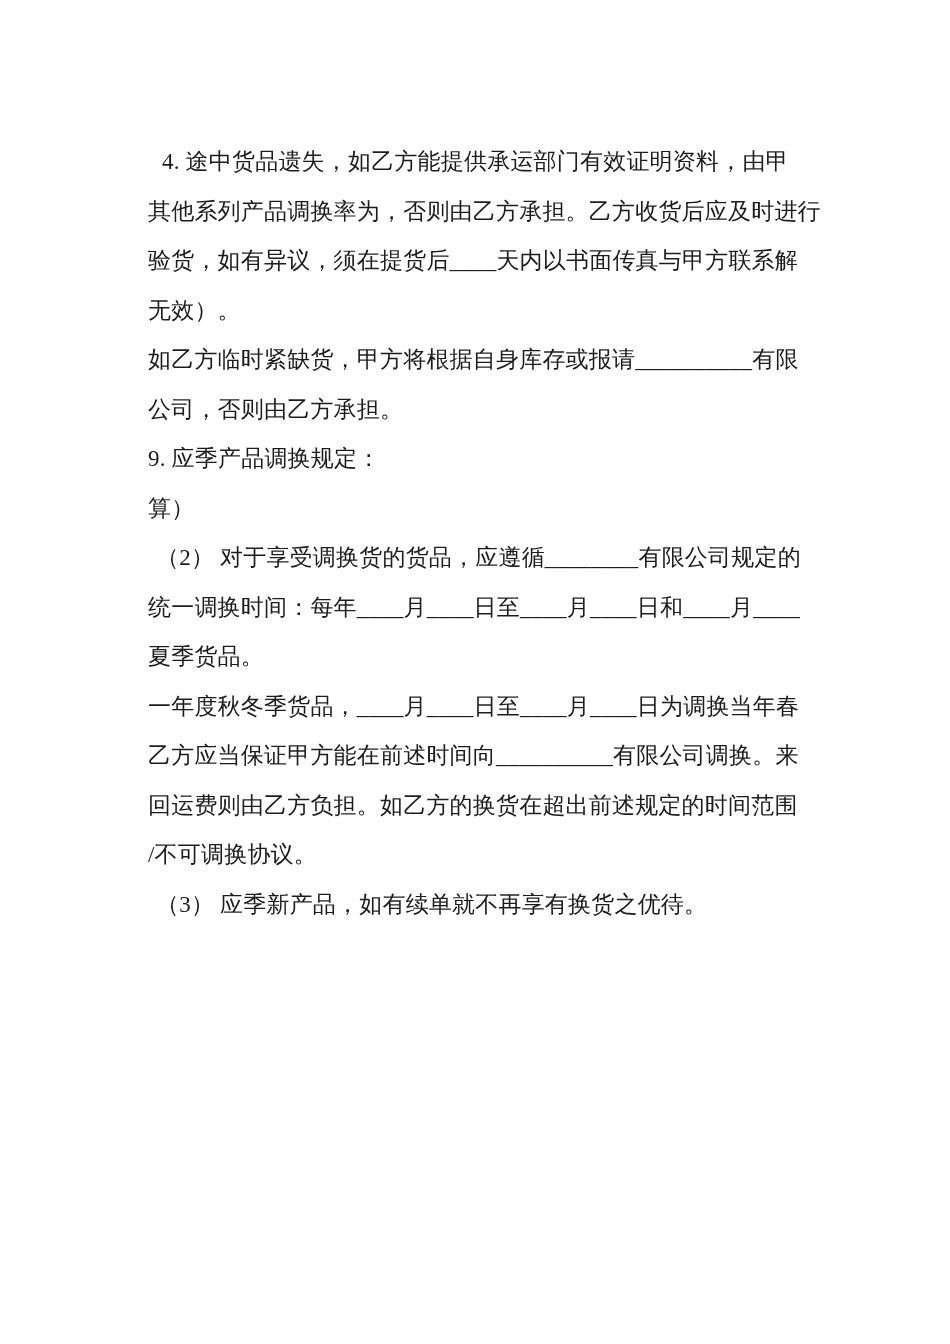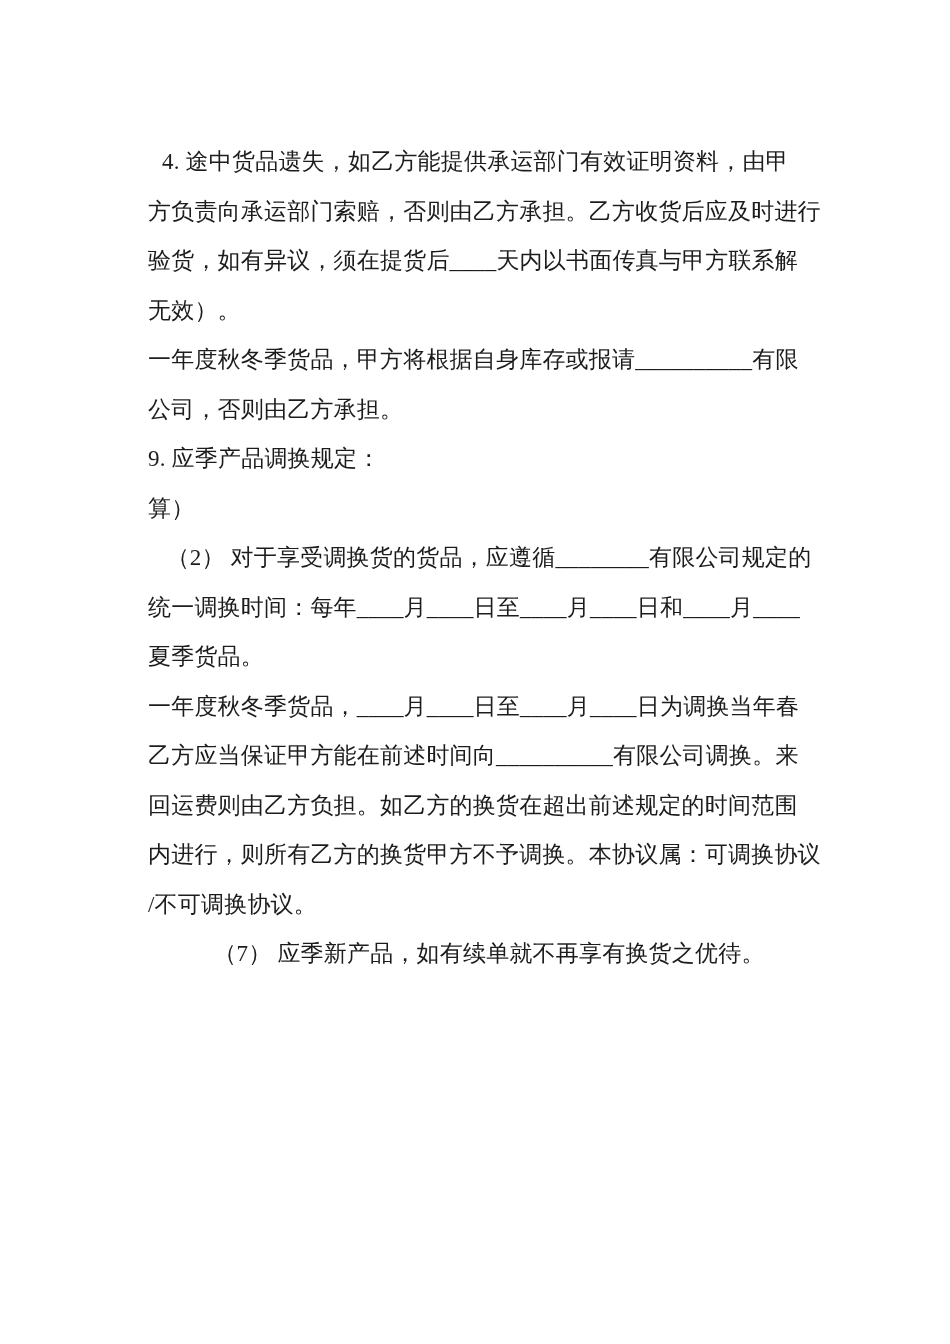--- a/index.html
+++ b/index.html
@@ -26,36 +26,35 @@
     line-height: 49.5px;
     border-radius: 14px;
   }
   .doc-line {
     white-space: pre;
     height: 49.5px;
     letter-spacing: 0.2px;
   }
   
   .indent-1 { padding-left: 14px; }  
-  .indent-2 { padding-left: 8px; text-align: center; }   
+  .indent-2 { padding-left: 8px; }   
 </style>
 </head>
 <body>
 
 <div class="page">
   <div class="doc-line indent-1">4. 途中货品遗失，如乙方能提供承运部门有效证明资料，由甲</div>
-  <div class="doc-line">方负责向承运部门索赔，否则由乙方承担。乙方收货后应及时进行</div>
+  <div class="doc-line">其他系列产品调换率为，否则由乙方承担。乙方收货后应及时进行</div>
   <div class="doc-line">验货，如有异议，须在提货后____天内以书面传真与甲方联系解</div>
   <div class="doc-line">无效）。</div>
-  <div class="doc-line">一年度秋冬季货品，甲方将根据自身库存或报请__________有限</div>
+  <div class="doc-line">如乙方临时紧缺货，甲方将根据自身库存或报请__________有限</div>
   <div class="doc-line">公司，否则由乙方承担。</div>
   <div class="doc-line">9. 应季产品调换规定：</div>
   <div class="doc-line">算）</div>
   <div class="doc-line indent-2">（2） 对于享受调换货的货品，应遵循________有限公司规定的</div>
   <div class="doc-line">统一调换时间：每年____月____日至____月____日和____月____</div>
   <div class="doc-line">夏季货品。</div>
   <div class="doc-line">一年度秋冬季货品，____月____日至____月____日为调换当年春</div>
   <div class="doc-line">乙方应当保证甲方能在前述时间向__________有限公司调换。来</div>
   <div class="doc-line">回运费则由乙方负担。如乙方的换货在超出前述规定的时间范围</div>
-  <div class="doc-line">内进行，则所有乙方的换货甲方不予调换。本协议属：可调换协议</div>
   <div class="doc-line">/不可调换协议。</div>
-  <div class="doc-line indent-2">（7） 应季新产品，如有续单就不再享有换货之优待。</div>
+  <div class="doc-line indent-2">（3） 应季新产品，如有续单就不再享有换货之优待。</div>
 </div>
 
 </body></html>

